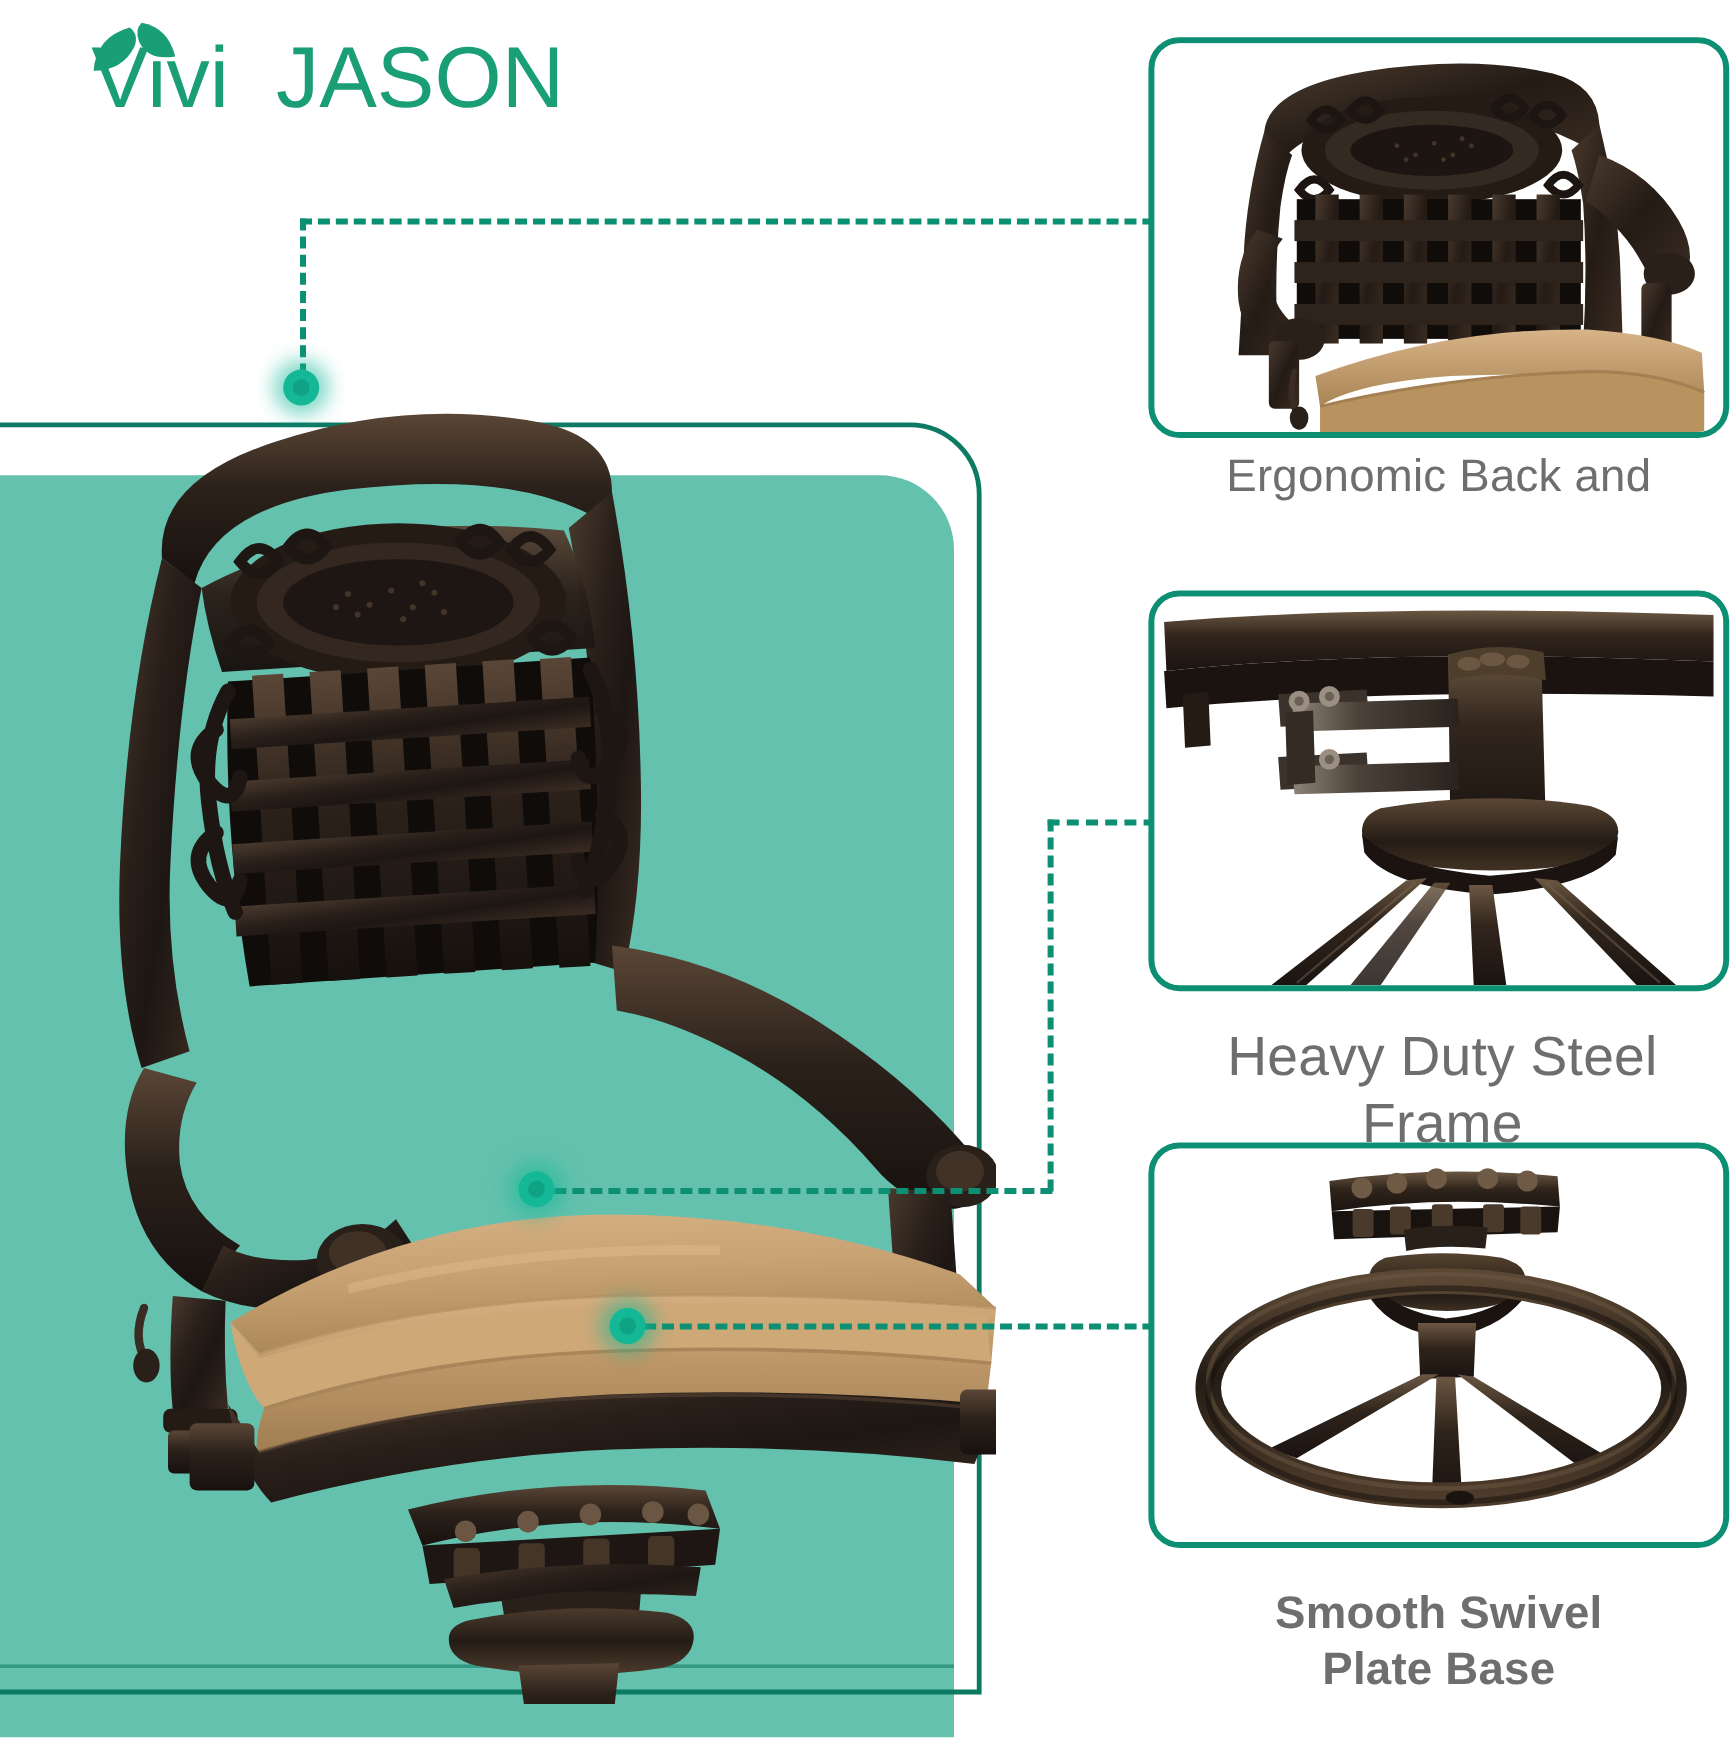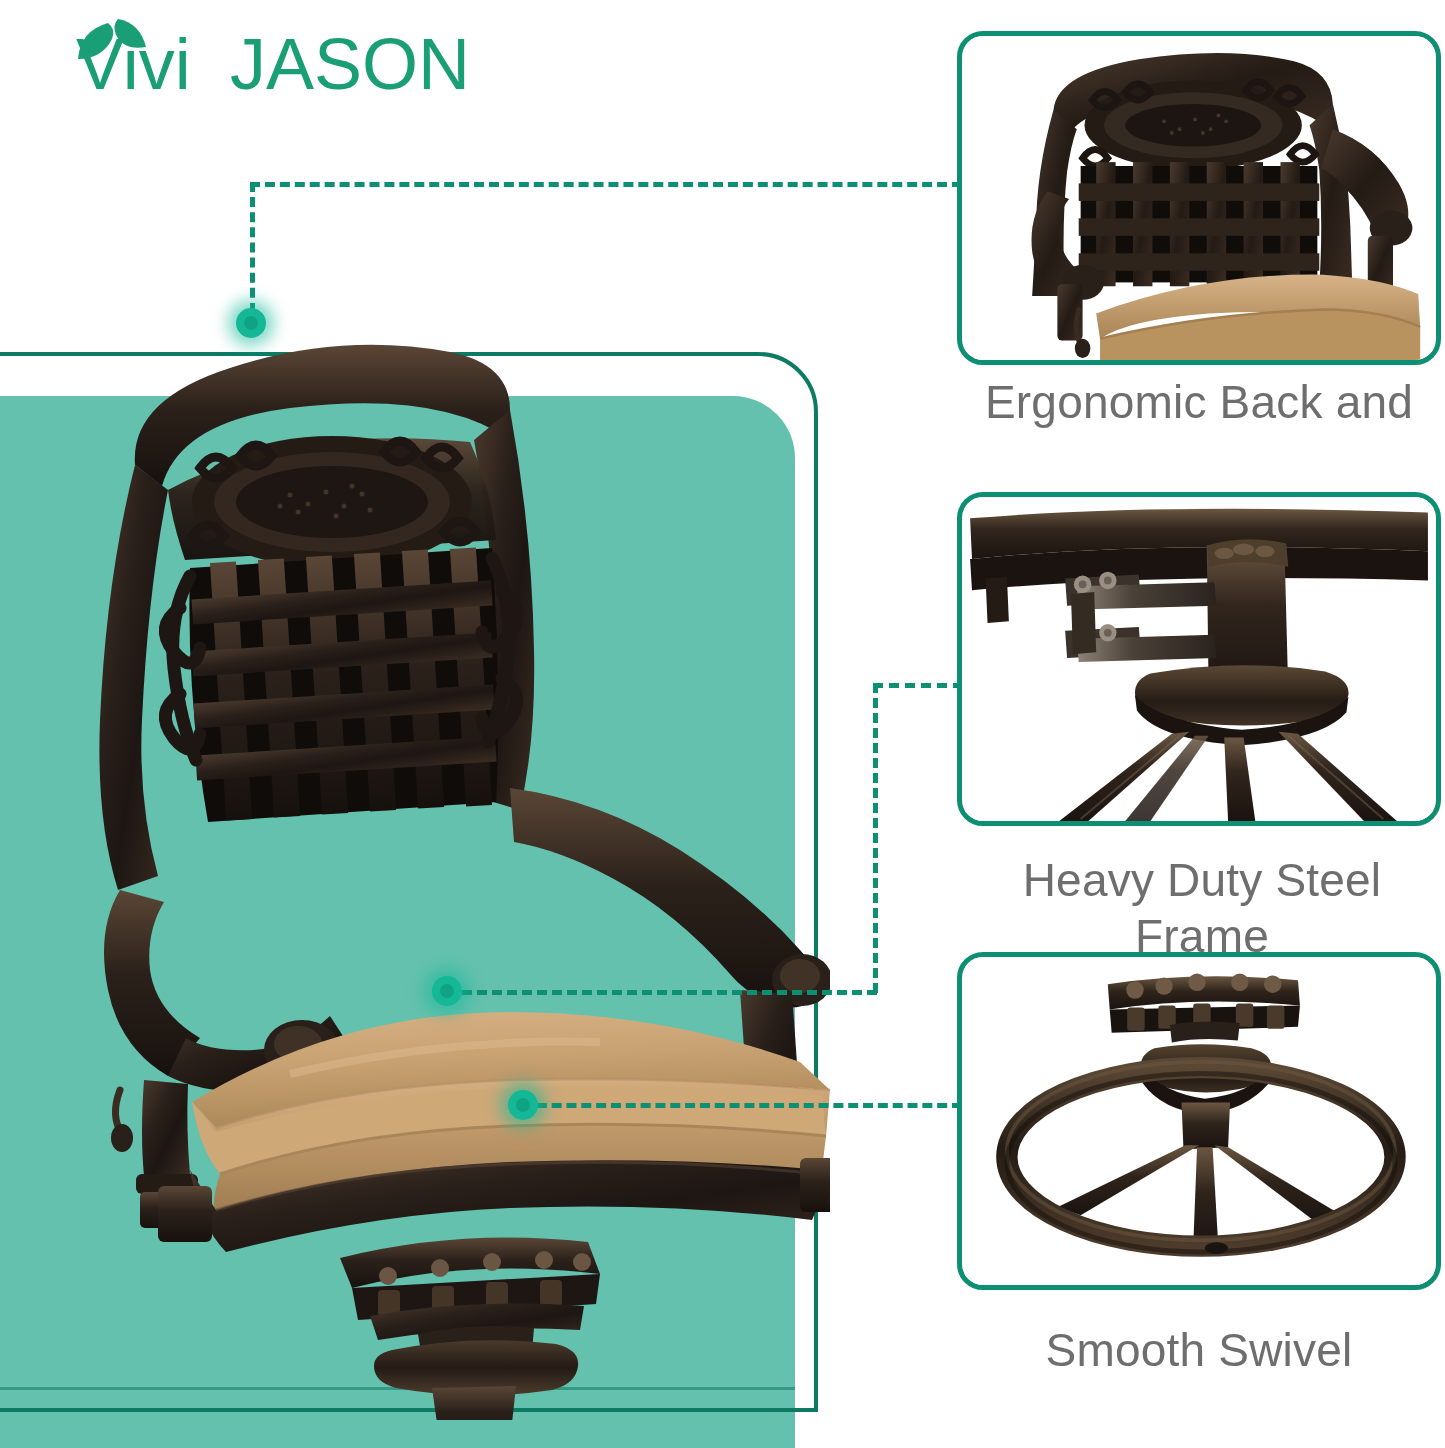--- a/index.html
+++ b/index.html
@@ -81,21 +81,21 @@
     border:5px solid #0d8f73;
     border-radius:26px;
     background:#ffffff;
     overflow:hidden;
   }
   .callout svg{ width:100%; height:100%; display:block; }
 
   .callout-label{
     position:absolute; z-index:22;
     color:#6e6e6e;
-    font-size:46px;
+    font-size:38px;
     line-height:1.22;
     text-align:center;
     font-weight:400;
     letter-spacing:.2px;
   }
   .callout-label.one-line{ font-size:46px; }
 </style>
 </head>
 <body>
 
@@ -530,22 +530,23 @@
   </g>
 
   <g>
     <ellipse cx="244" cy="206" rx="200" ry="92" fill="none" stroke="url(#c3ring)" stroke-width="22"></ellipse>
     <ellipse cx="244" cy="200" rx="200" ry="92" fill="none" stroke="#6b5742" stroke-width="4" opacity=".5"></ellipse>
     <ellipse cx="244" cy="212" rx="200" ry="92" fill="none" stroke="#100b09" stroke-width="5" opacity=".45"></ellipse>
   </g>
   <ellipse cx="260" cy="300" rx="12" ry="6" fill="#1a1411"></ellipse>
 </svg>
 </div>
-<div class="callout-label" style="left:957px; top:1322px; width:484px;">
+<div class="callout-label" style="left:957px; top:1322px; width:484px;font-weight:bold;">
   <div>Smooth Swivel</div>
+  <div>Plate Base</div>
 </div>
 
 <div id="brand-logo">
   <svg width="450" height="80" viewBox="0 0 450 80" xmlns="http://www.w3.org/2000/svg">
     <g>
       <path d="M46 6 Q18 14 16 42 Q40 42 50 22 Q54 12 46 6 Z" fill="#1a9e76"></path>
       <path d="M56 2 Q78 6 84 30 Q62 34 54 18 Q50 8 56 2 Z" fill="#1a9e76"></path>
     </g>
     <g fill="#1a9e76" font-family="Liberation Sans, sans-serif">
       <text x="14" y="72" font-size="72" font-weight="400">Vivi</text>

